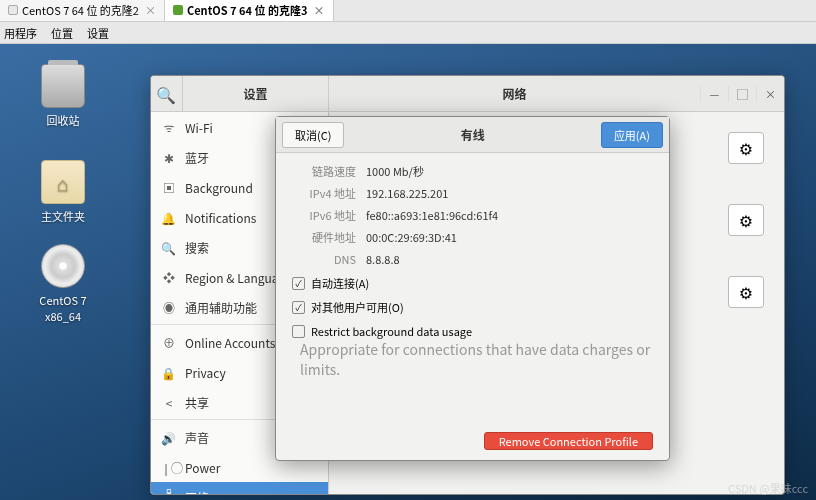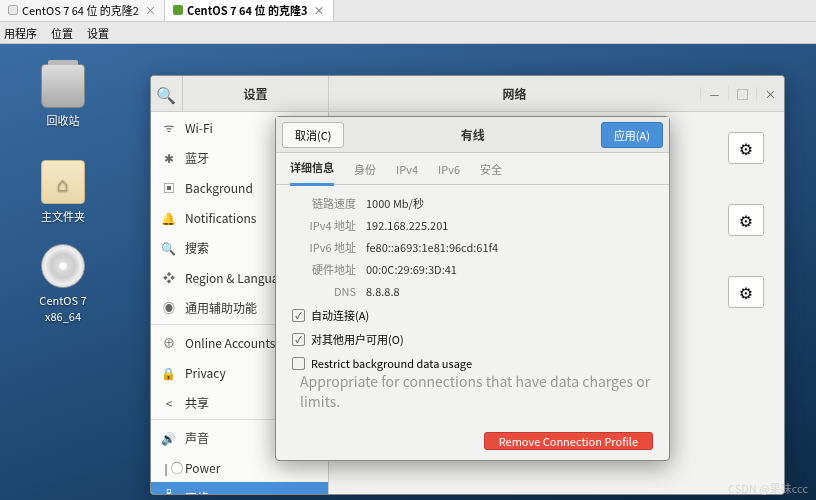--- a/index.html
+++ b/index.html
@@ -197,27 +197,20 @@
     </div>
   </div>
 </div>
 
 <div class="dialog">
   <div class="dlg-header">
     <button class="dlg-btn">取消(C)</button>
     <div class="dlg-title">有线</div>
     <button class="dlg-btn primary">应用(A)</button>
   </div>
-  <div class="dlg-tabs">
-    <div class="dlg-tab active">详细信息</div>
-    <div class="dlg-tab">身份</div>
-    <div class="dlg-tab">IPv4</div>
-    <div class="dlg-tab">IPv6</div>
-    <div class="dlg-tab">安全</div>
-  </div>
   <div class="dlg-body">
     <div class="info-row">
         <div class="info-label">链路速度</div>
         <div class="info-val">1000 Mb/秒</div>
       </div>
     <div class="info-row">
         <div class="info-label">IPv4 地址</div>
         <div class="info-val">192.168.225.201</div>
       </div>
     <div class="info-row">

